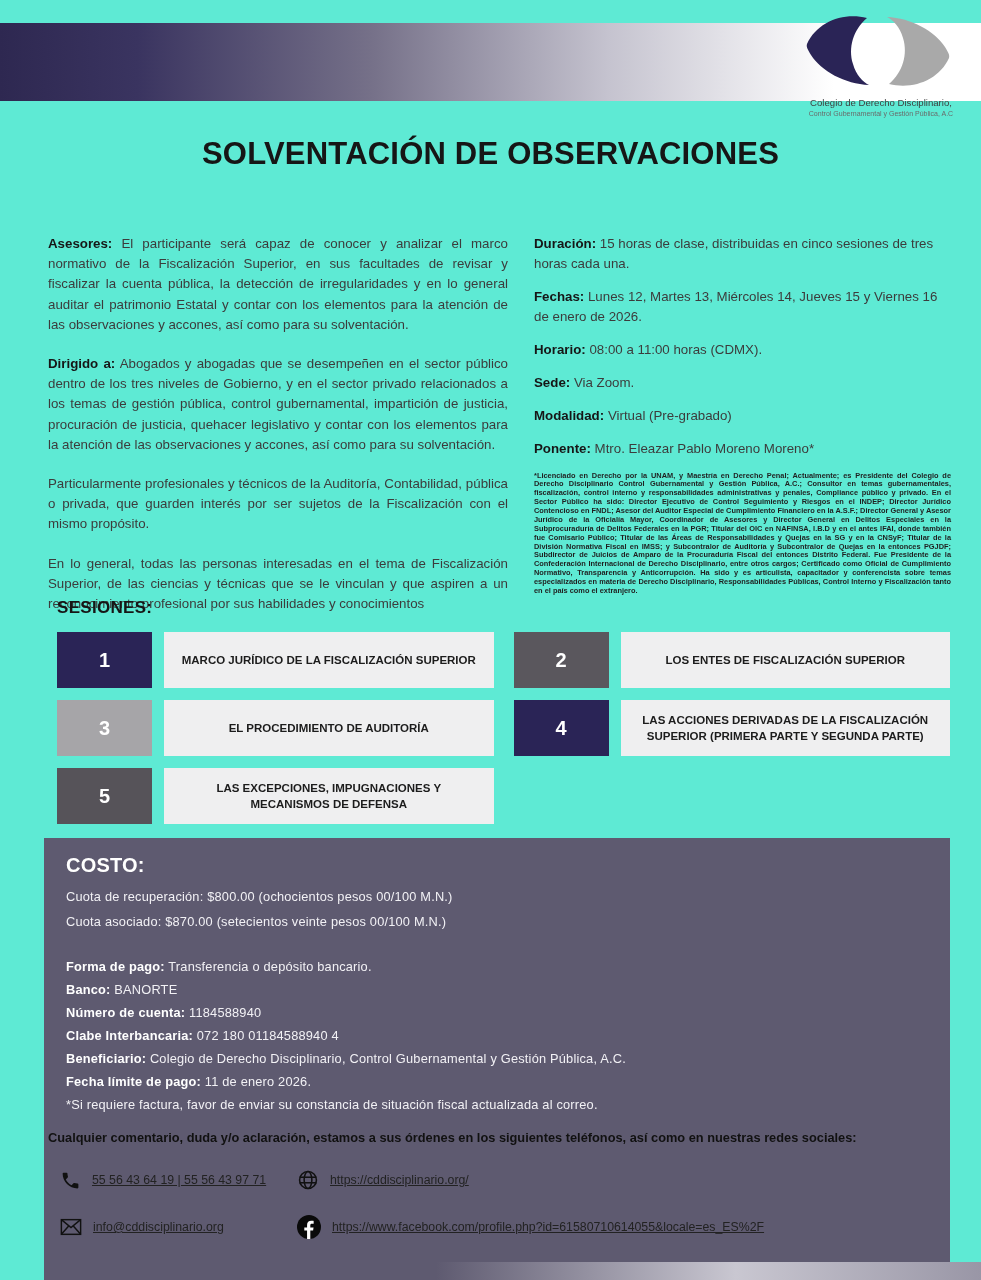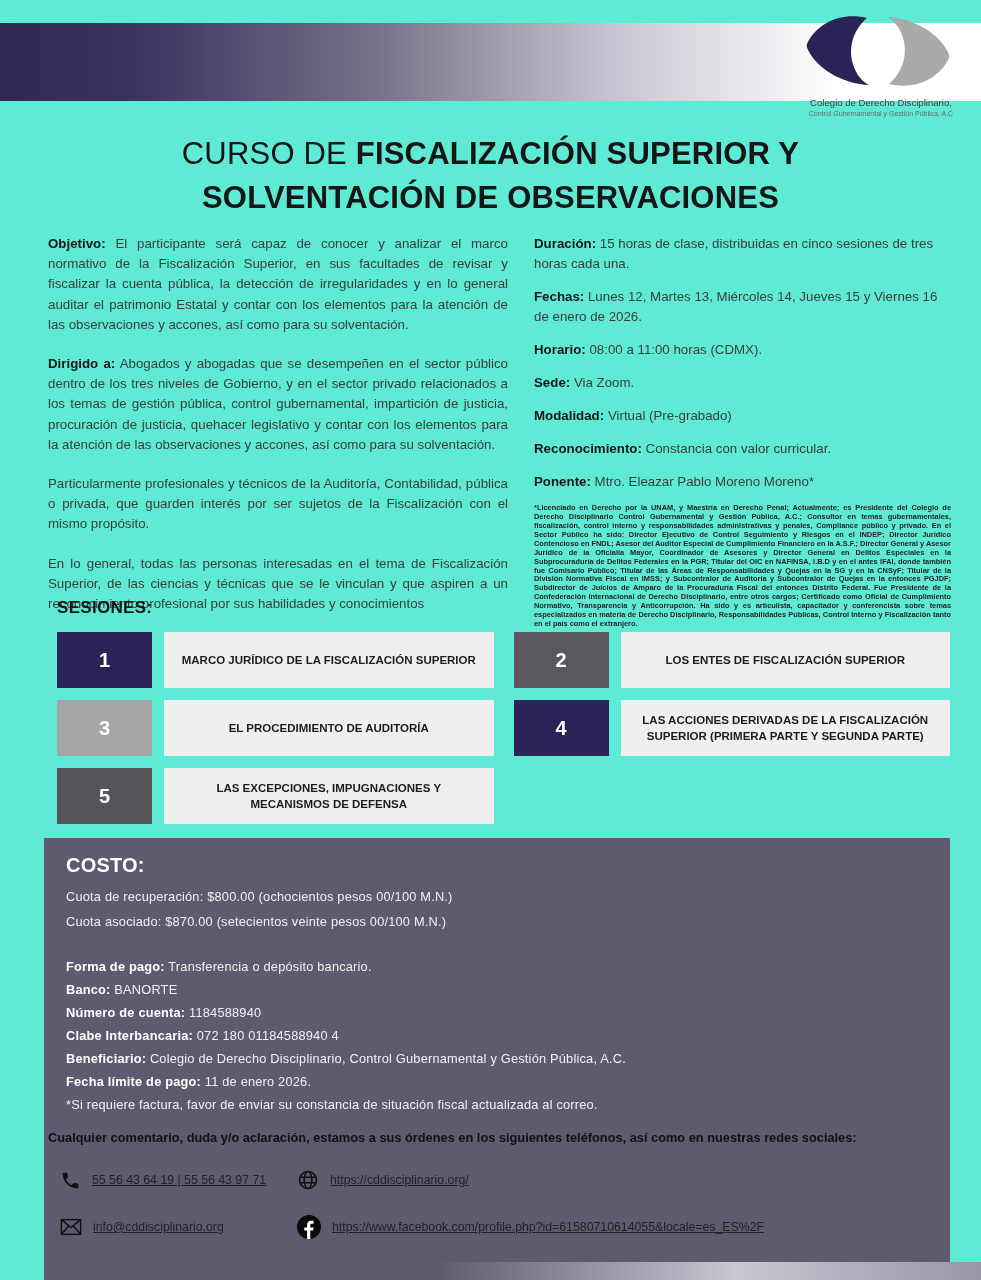--- a/index.html
+++ b/index.html
@@ -72,38 +72,36 @@
       <g>
         <path d="M 12,36 C 22,14 48,4 72,10 C 58,22 53,40 58,56 C 61,67 68,74 74,77 C 50,76 26,63 16,47 C 13,42 11,39 12,36 Z" fill="#2a2456"></path>
         <path d="M 12,36 C 22,14 48,4 72,10 C 58,22 53,40 58,56 C 61,67 68,74 74,77 C 50,76 26,63 16,47 C 13,42 11,39 12,36 Z" fill="#a9a9a9" transform="rotate(180 83 43)"></path>
       </g>
       <text x="86" y="98" text-anchor="middle" font-family="Liberation Sans, sans-serif" font-size="9.6" fill="#3f3f3f">Colegio de Derecho Disciplinario,</text>
       <text x="86" y="108" text-anchor="middle" font-family="Liberation Sans, sans-serif" font-size="7" fill="#6a6a6a">Control Gubernamental y Gestión Pública, A.C</text>
     </svg>
   </div>
 
   <div class="title">
-    <div><span class="light">CURSO DE </span><b>FISCALIZACIÓN SUPERIOR Y</b></div>
     <div><b>SOLVENTACIÓN DE OBSERVACIONES</b></div>
   </div>
 
   <div class="columns">
     <div class="col-left">
-      <p><b>Objetivo:</b><span> El participante será capaz de conocer y analizar el marco normativo de la Fiscalización Superior, en sus facultades de revisar y fiscalizar la cuenta pública, la detección de irregularidades y en lo general auditar el patrimonio Estatal y contar con los elementos para la atención de las observaciones y accones, así como para su solventación.</span></p>
+      <p><b>Asesores:</b><span> El participante será capaz de conocer y analizar el marco normativo de la Fiscalización Superior, en sus facultades de revisar y fiscalizar la cuenta pública, la detección de irregularidades y en lo general auditar el patrimonio Estatal y contar con los elementos para la atención de las observaciones y accones, así como para su solventación.</span></p>
       <p><b>Dirigido a:</b><span> Abogados y abogadas que se desempeñen en el sector público dentro de los tres niveles de Gobierno, y en el sector privado relacionados a los temas de gestión pública, control gubernamental, impartición de justicia, procuración de justicia, quehacer legislativo y contar con los elementos para la atención de las observaciones y accones, así como para su solventación.</span></p>
       <p>Particularmente profesionales y técnicos de la Auditoría, Contabilidad, pública o privada, que guarden interés por ser sujetos de la Fiscalización con el mismo propósito.</p>
       <p>En lo general, todas las personas interesadas en el tema de Fiscalización Superior, de las ciencias y técnicas que se le vinculan y que aspiren a un reconocimiento profesional por sus habilidades y conocimientos</p>
     </div>
     <div class="col-right">
       <div class="item"><b>Duración:</b><span> 15 horas de clase, distribuidas en cinco sesiones de tres horas cada una.</span></div>
       <div class="item"><b>Fechas:</b><span> Lunes 12, Martes 13, Miércoles 14, Jueves 15 y Viernes 16 de enero de 2026.</span></div>
       <div class="item"><b>Horario:</b><span> 08:00 a 11:00 horas (CDMX).</span></div>
       <div class="item"><b>Sede:</b><span> Via Zoom.</span></div>
       <div class="item"><b>Modalidad:</b><span> Virtual (Pre-grabado)</span></div>
-      <div class="item"><b>Reconocimiento:</b><span> Constancia con valor curricular.</span></div>
       <div class="item"><b>Ponente:</b><span> Mtro. Eleazar Pablo Moreno Moreno*</span></div>
       <div class="bio">*Licenciado en Derecho por la UNAM, y Maestría en Derecho Penal; Actualmente; es Presidente del Colegio de Derecho Disciplinario Control Gubernamental y Gestión Pública, A.C.; Consultor en temas gubernamentales, fiscalización, control interno y responsabilidades administrativas y penales, Compliance público y privado. En el Sector Público ha sido: Director Ejecutivo de Control Seguimiento y Riesgos en el INDEP; Director Jurídico Contencioso en FNDL; Asesor del Auditor Especial de Cumplimiento Financiero en la A.S.F.; Director General y Asesor Jurídico de la Oficialía Mayor, Coordinador de Asesores y Director General en Delitos Especiales en la Subprocuraduría de Delitos Federales en la PGR; Titular del OIC en NAFINSA, I.B.D y en el antes IFAI, donde también fue Comisario Público; Titular de las Áreas de Responsabilidades y Quejas en la SG y en la CNSyF; Titular de la División Normativa Fiscal en IMSS; y Subcontralor de Auditoría y Subcontralor de Quejas en la entonces PGJDF; Subdirector de Juicios de Amparo de la Procuraduría Fiscal del entonces Distrito Federal. Fue Presidente de la Confederación Internacional de Derecho Disciplinario, entre otros cargos; Certificado como Oficial de Cumplimiento Normativo, Transparencia y Anticorrupción. Ha sido y es articulista, capacitador y conferencista sobre temas especializados en materia de Derecho Disciplinario, Responsabilidades Públicas, Control Interno y Fiscalización tanto en el país como el extranjero.</div>
     </div>
   </div>
 
   <div class="sessions">
     <div class="sessions-heading">SESIONES:</div>
     <div class="session-grid">
       <div class="session-cell">
         <div class="session-num" style="background: rgb(42, 36, 86);">1</div>

